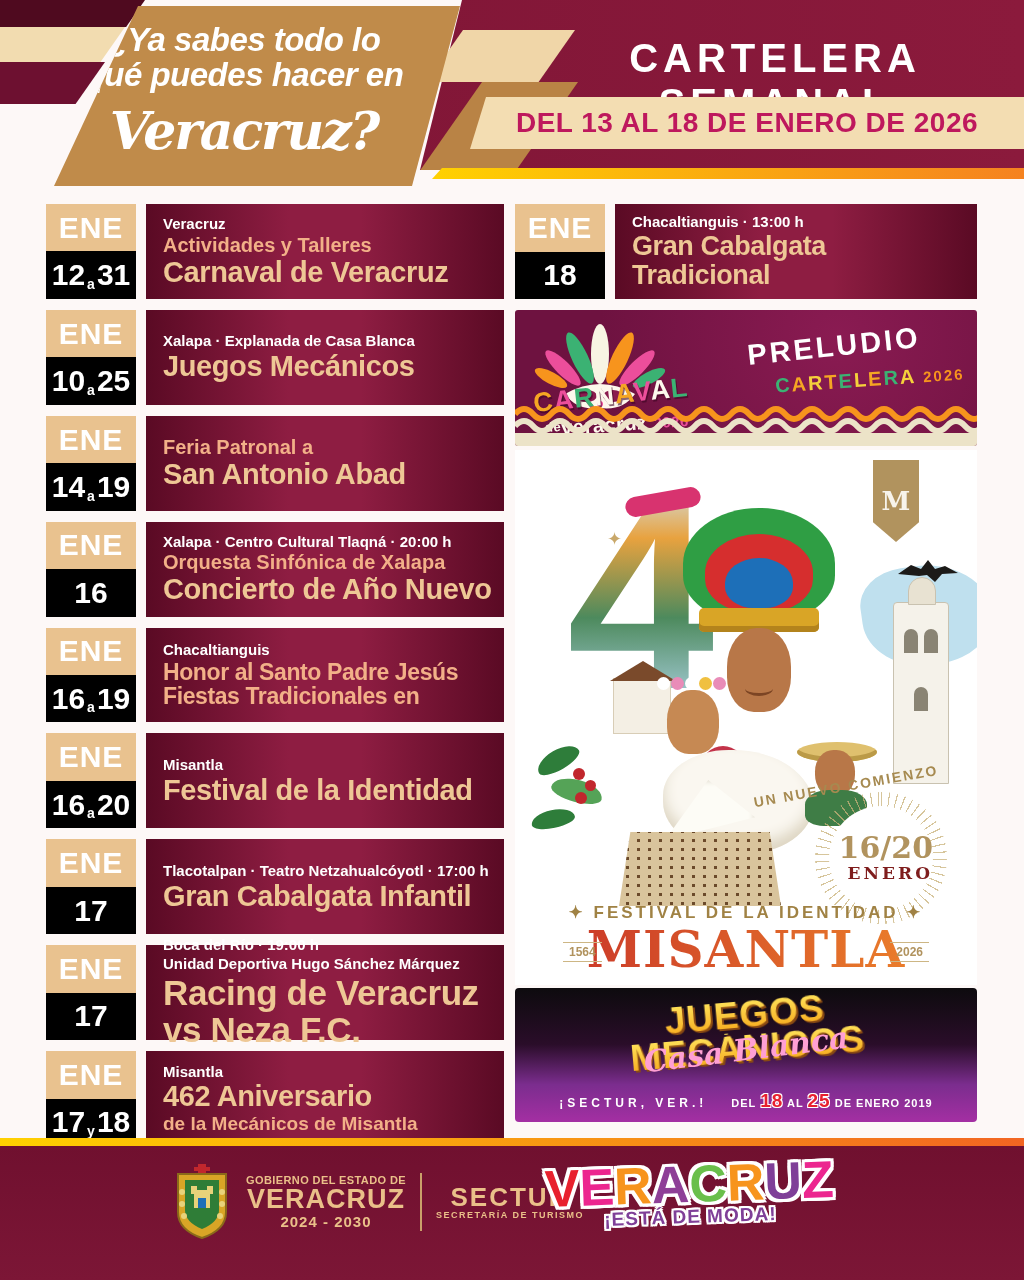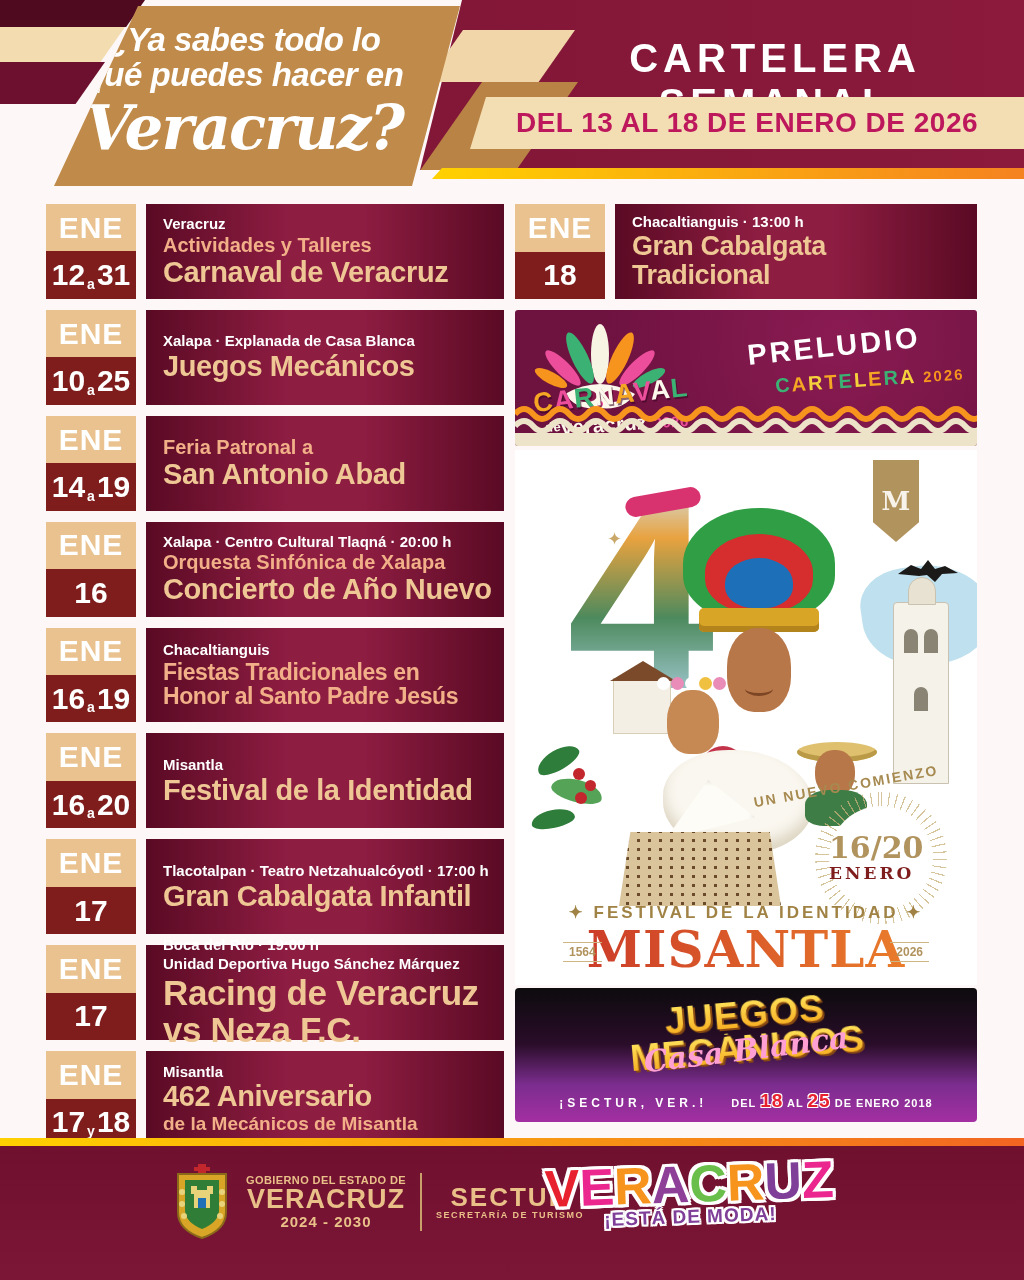--- a/index.html
+++ b/index.html
@@ -29,31 +29,31 @@
   .hdr-cream span { color:#be185d; font-size:28px; font-weight:800; letter-spacing:.5px; }
   .hdr-yellow { position:absolute; left:432px; top:168px; width:592px; height:11px;
     background:linear-gradient(90deg,#ffd100,#f58220);
     clip-path:polygon(10px 0,100% 0,100% 100%,0 100%); }
 
   .banner { position:absolute; left:28px; top:6px; width:432px; height:180px;
     background:#c08b4a; clip-path:polygon(110px 0,100% 0,calc(100% - 48px) 100%,26px 100%);
     text-align:center; padding-top:16px; }
   .banner .q { color:#fff; font-style:italic; font-weight:800; font-size:33px;
     line-height:1.07; letter-spacing:-.5px; }
-  .banner .brand { color:#fff; font-style:italic; font-weight:800; font-size:61px;
-    line-height:1; margin-top:4px; font-family:"DejaVu Serif", serif; letter-spacing:-2px; }
+  .banner .brand { color:#fff; font-style:italic; font-weight:800; font-size:52px;
+    line-height:1; margin-top:12px; font-family:"DejaVu Serif", serif; letter-spacing:-2px; }
 
   
   .col-left { position:absolute; left:46px; top:204px; width:458px; height:942px;
     display:flex; flex-direction:column; gap:11px; }
   .row { flex:1 1 0; display:flex; gap:10px; min-height:0; }
   .badge { width:90px; display:flex; flex-direction:column; flex-shrink:0; }
   .badge-top { flex:1; background:#e9c28f; color:#fff; display:flex; align-items:center;
     justify-content:center; font-size:30px; font-weight:800; letter-spacing:1px; }
-  .badge-bot { flex:1; background:#7f1d1d; color:#fff; display:flex; align-items:center;
+  .badge-bot { flex:1; background:#000000; color:#fff; display:flex; align-items:center;
     justify-content:center; gap:2px; font-size:30px; font-weight:800; }
   .badge-bot .conn { font-size:14px; font-weight:700; align-self:flex-end; padding-bottom:7px; }
   .badge-bot span:empty { display:none; }
   .card { flex:1; min-width:0;
     background:linear-gradient(90deg,#5a0a24 0%,#8e1d42 40%,#8e1d42 60%,#5a0a24 100%);
     display:flex; flex-direction:column; justify-content:center; padding:6px 6px 6px 17px; }
   .card div:empty { display:none; }
   .loc { color:#fff; font-size:15px; font-weight:700; line-height:1.25; }
   .sub { color:#f2b088; font-size:20px; font-weight:700; line-height:1.15; }
   .title { color:#eec795; font-size:29px; font-weight:800; line-height:1.08; letter-spacing:-.4px; }
@@ -141,21 +141,21 @@
     background:#d9c49c; clip-path:polygon(7% 0,93% 0,100% 100%,0 100%);
     background-image:radial-gradient(#6b4a2b 1.6px,transparent 1.8px);
     background-size:11px 9px; background-position:3px 4px; }
   .scoop { position:absolute; left:150px; top:330px; width:90px; height:60px; background:#fdfcf6;
     clip-path:polygon(0 100%,48% 0,100% 62%); box-shadow:inset 0 0 6px #cfc7b4; }
   .comienzo { position:absolute; left:236px; top:328px; width:190px; text-align:center;
     transform:rotate(-10deg); color:#a68a50; font-weight:700; font-size:14px; letter-spacing:2px; }
   .burst { position:absolute; left:300px; top:342px; width:132px; height:132px; border-radius:50%;
     background:repeating-conic-gradient(rgba(201,178,122,.75) 0 1.1deg, transparent 1.1deg 7deg); }
   .burst-core { position:absolute; left:14px; top:14px; width:104px; height:104px; border-radius:50%;
-    background:#fff; display:flex; flex-direction:column; align-items:flex-start; justify-content:center; }
+    background:#fff; display:flex; flex-direction:column; align-items:flex-end; justify-content:center; }
   .burst-date { color:#b1935e; font-family:"DejaVu Serif",serif; font-weight:700; font-size:30px; line-height:1; }
   .burst-month { color:#7f1d1d; font-family:"DejaVu Serif",serif; font-weight:700; font-size:17px; letter-spacing:3px; }
   .festival-line { position:absolute; left:0; top:452px; width:462px; text-align:center;
     color:#a08244; font-weight:800; font-size:17px; letter-spacing:3px; }
   .misantla-word { position:absolute; left:0; top:470px; width:462px; text-align:center;
     font-family:"DejaVu Serif",serif; font-weight:800; font-size:50px; letter-spacing:1px;
     background:linear-gradient(90deg,#c62f28,#f08a2b); -webkit-background-clip:text;
     background-clip:text; color:transparent; }
   .yr-badge { position:absolute; top:492px; color:#b1935e; font-size:12px; font-weight:700;
     border-top:1px solid #cdb684; border-bottom:1px solid #cdb684; padding:2px 6px; }
@@ -290,22 +290,22 @@
       <div class="badge">
         <div class="badge-top">ENE</div>
         <div class="badge-bot">
             <span>16</span>
             <span class="conn">a</span>
             <span>19</span>
           </div>
       </div>
       <div class="card">
         <div class="loc">Chacaltianguis</div>
+        <div class="title peach">Honor al Santo Padre Jesús</div>
         <div class="title peach">Fiestas Tradicionales en</div>
-        <div class="title peach">Honor al Santo Padre Jesús</div>
       </div>
     </div>
 
     <div class="row">
       <div class="badge">
         <div class="badge-top">ENE</div>
         <div class="badge-bot">
             <span>16</span>
             <span class="conn">a</span>
             <span>20</span>
@@ -448,21 +448,21 @@
   </div>
 
   <div class="juegos">
     <div class="jm">
       <div>JUEGOS</div>
       <div>MECÁNICOS</div>
     </div>
     <div class="casa">Casa Blanca</div>
     <div class="juegos-foot">
       <span class="xalapa">¡SECTUR, VER.!</span>
-      <span class="jdates"><span>DEL</span> <b>18</b> <span>AL</span> <b>25</b> <span>DE ENERO 2018</span></span>
+      <span class="jdates"><span>DEL</span> <b>18</b> <span>AL</span> <b>25</b> <span>DE ENERO 2019</span></span>
     </div>
   </div>
 
   <div class="foot-stripe"></div>
   <div class="footer">
     <div class="gov">
       <svg width="60" height="76" viewBox="0 0 60 76">
         <rect x="26" y="0" width="8" height="10" fill="#c1272d"></rect>
         <rect x="22" y="3" width="16" height="4" fill="#c1272d"></rect>
         <path d="M6 10 H54 V48 Q54 66 30 74 Q6 66 6 48 Z" fill="#d9a526" stroke="#8a6a1a" stroke-width="2"></path>

